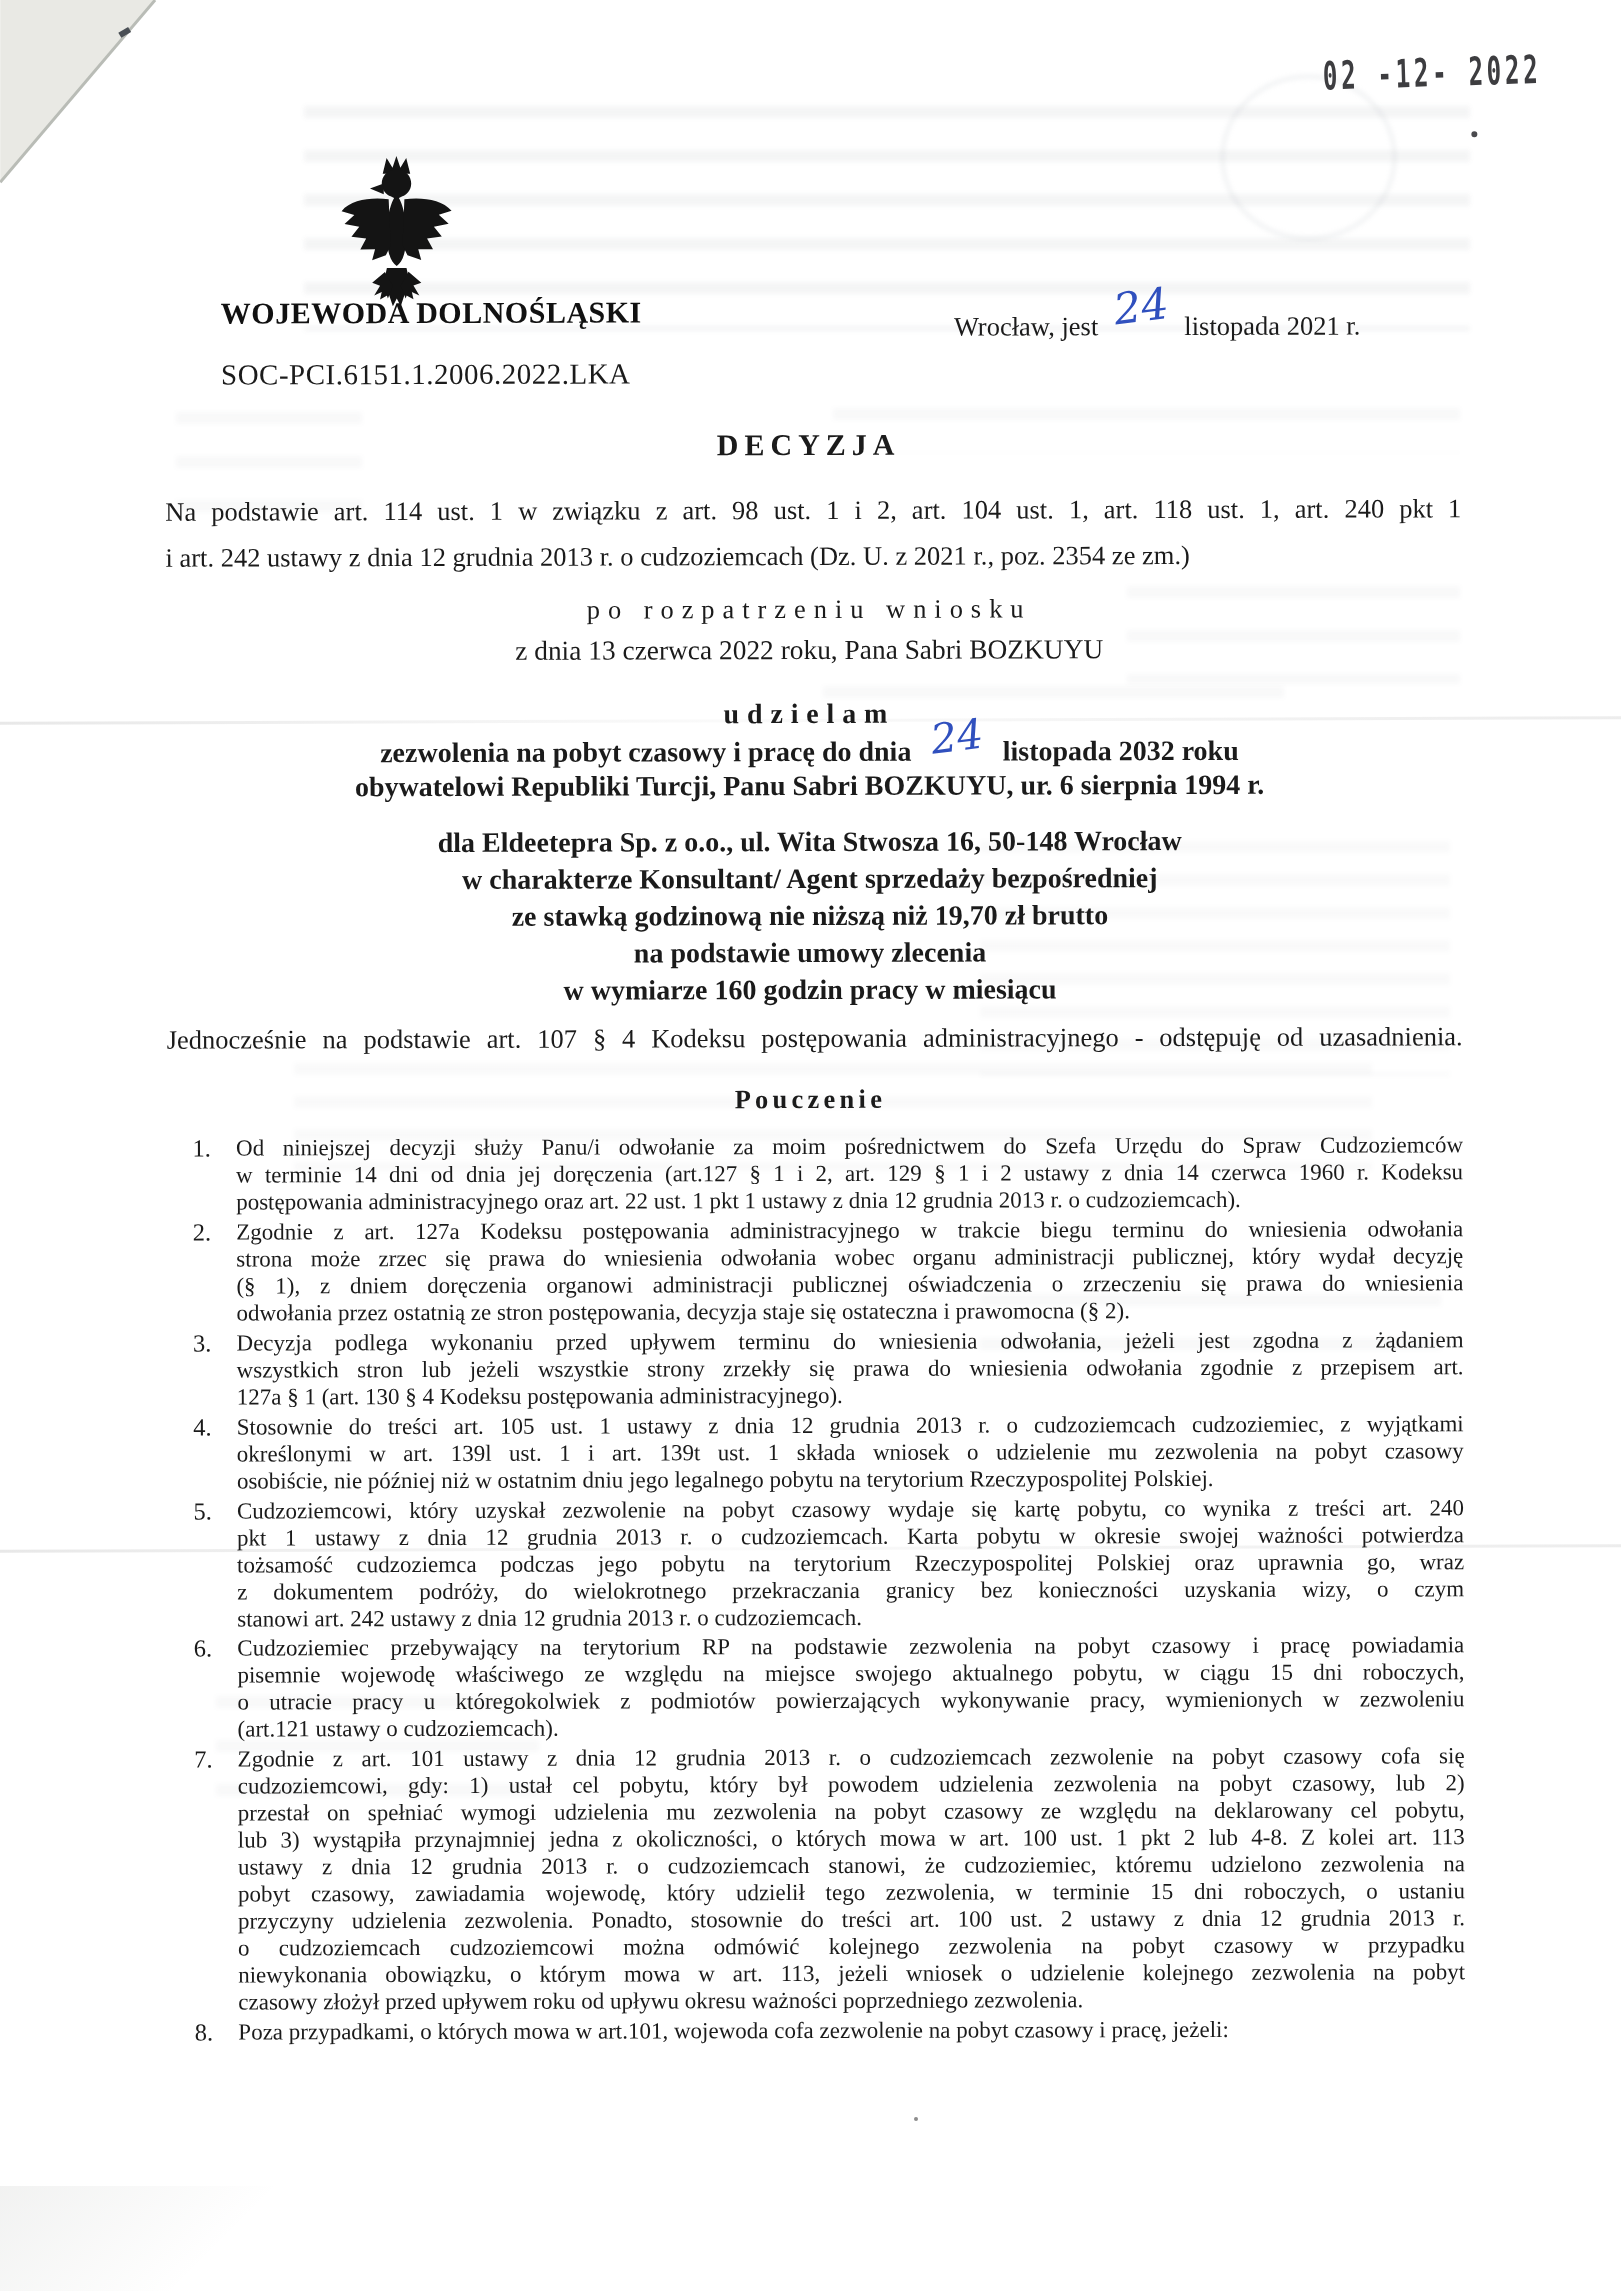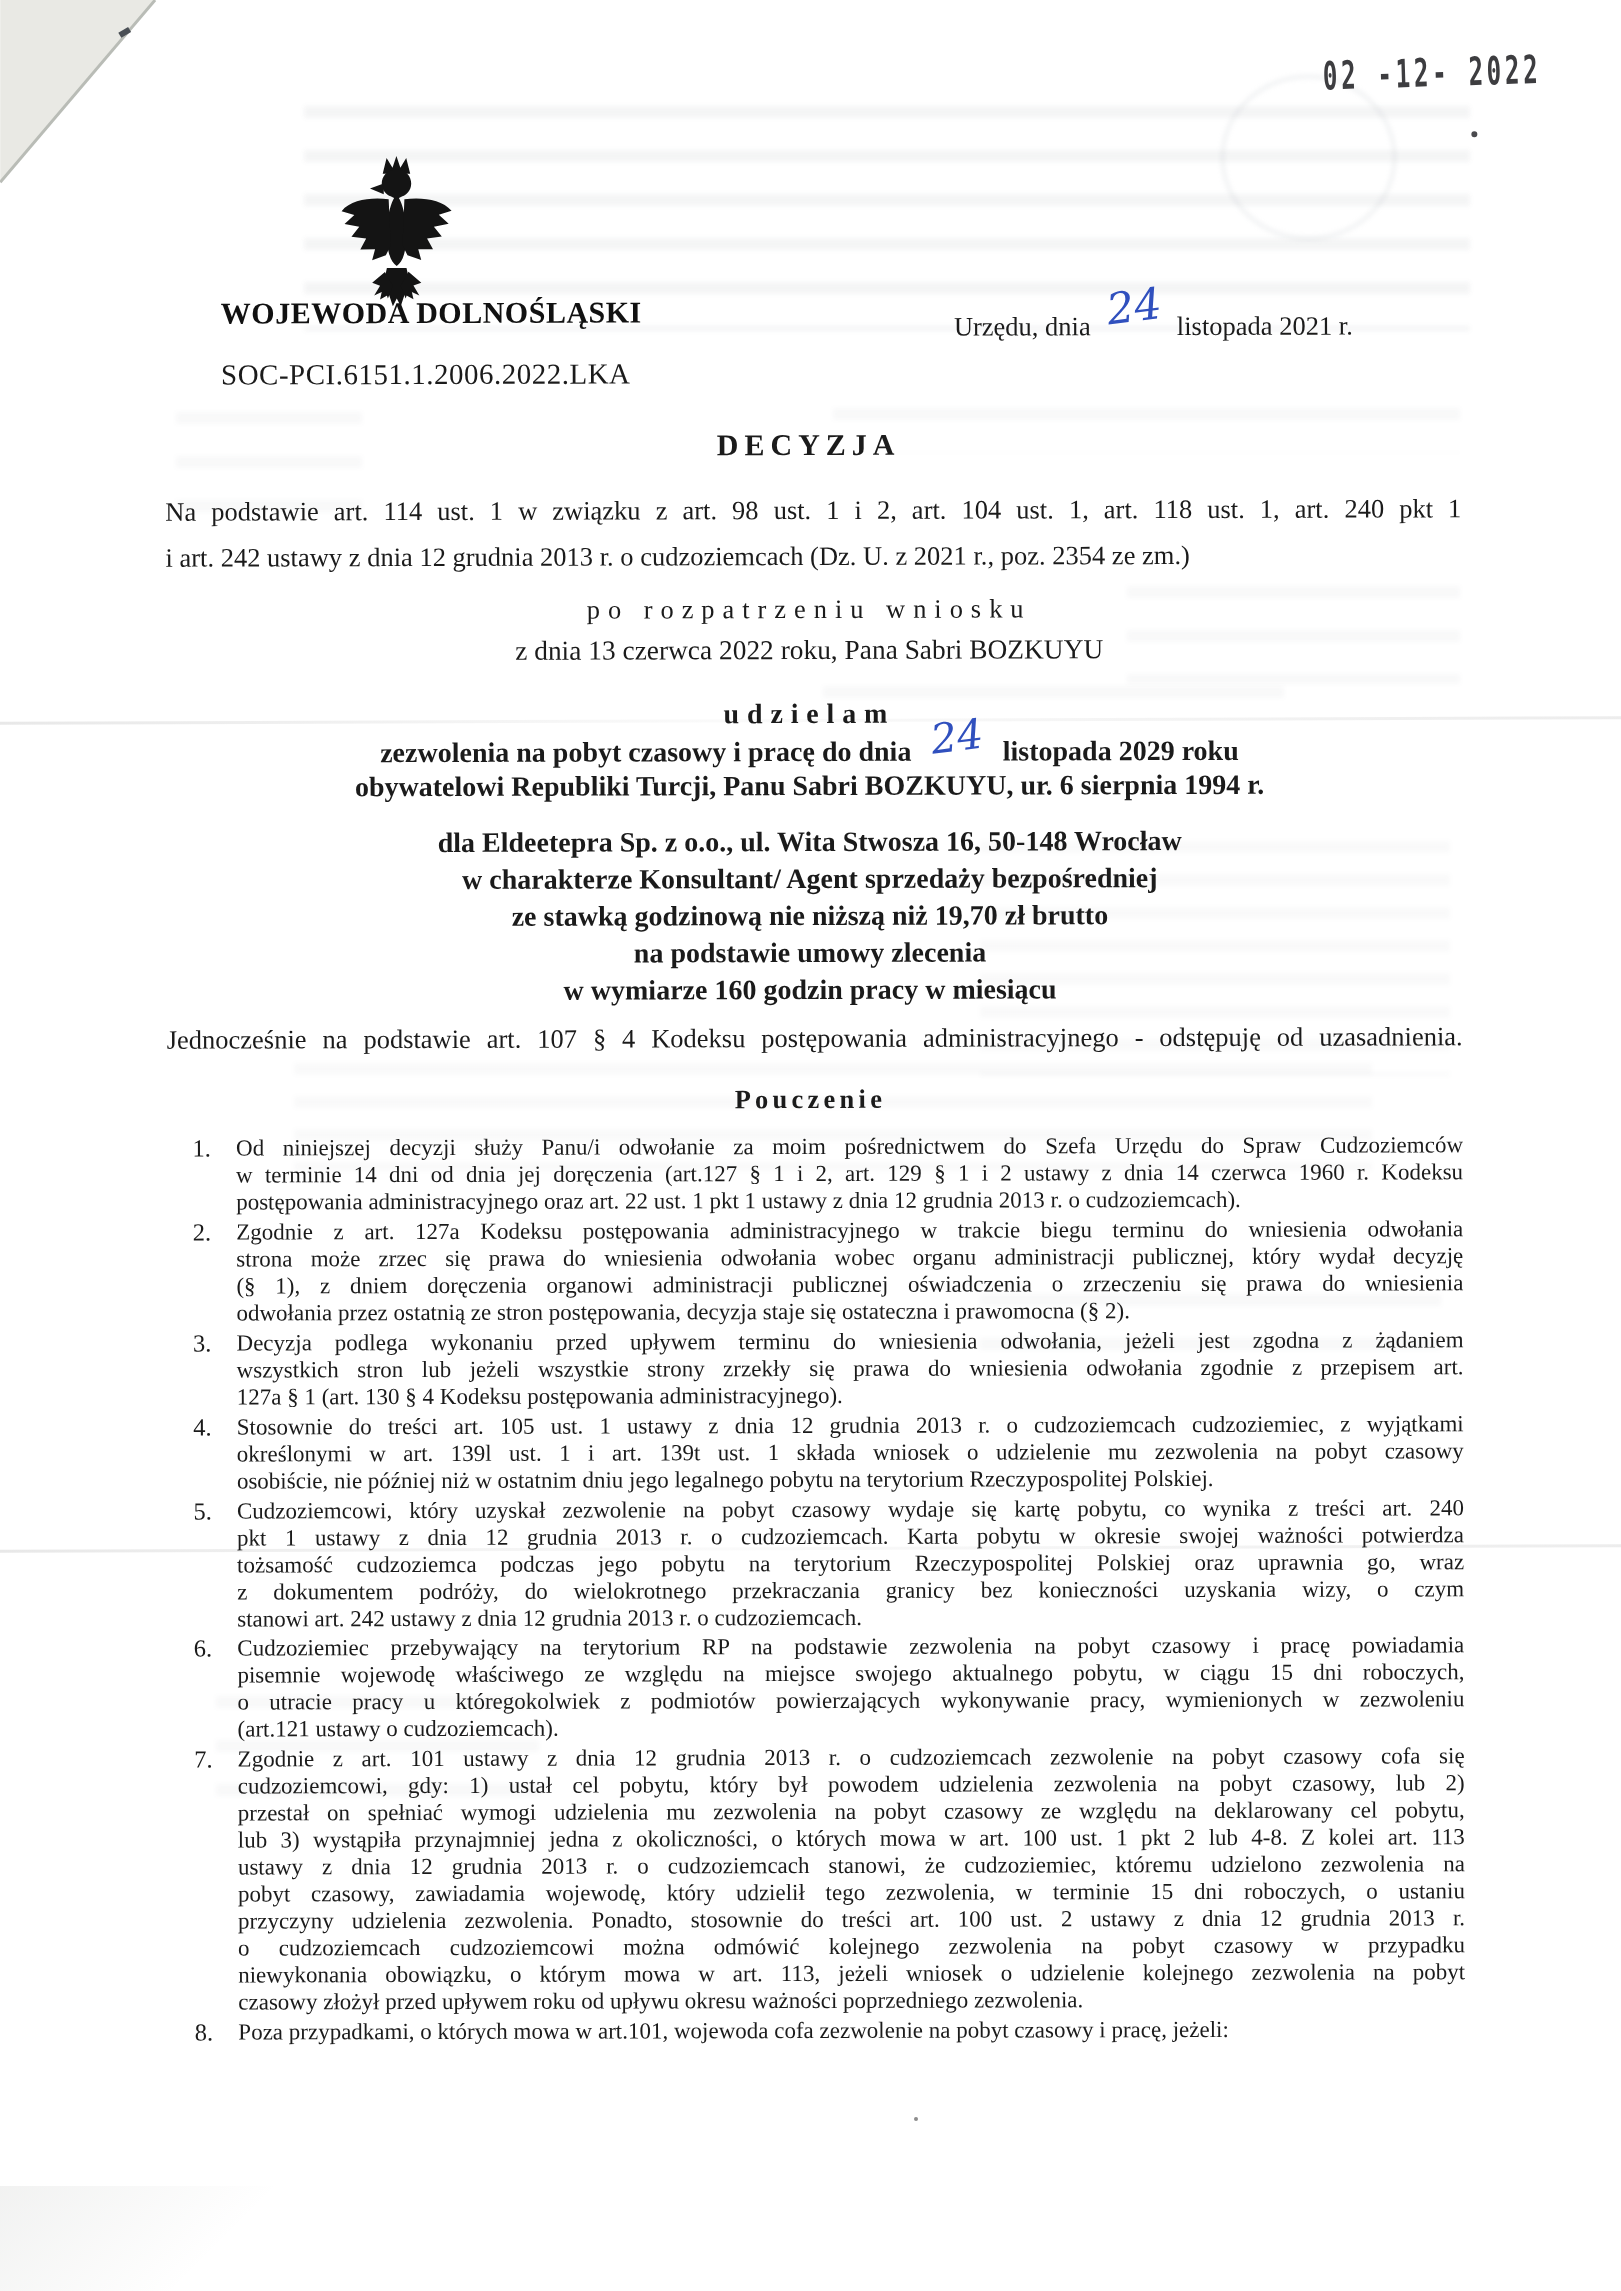--- a/index.html
+++ b/index.html
@@ -125,39 +125,39 @@
           <path d="M52 118 L72 118 L79 150 L70 145 L66 157 L62 149 L58 157 L54 145 L45 150 Z"></path>
           <path d="M50 122 l-13 11 l8 3 l-6 10 l11 -5 l3 8 l5 -13 z"></path>
           <path d="M74 122 l13 11 l-8 3 l6 10 l-11 -5 l-3 8 l-5 -13 z"></path>
         </g>
       </svg>
     </div>
 
     <div class="authority">WOJEWODA DOLNOŚLĄSKI</div>
 
     <div class="place-date">
-      <span>Urzędu, dnia</span><span class="handwritten">24</span><span>listopada 2021 r.</span>
+      <span>Wrocław, jest</span><span class="handwritten">24</span><span>listopada 2021 r.</span>
     </div>
 
     <div class="case-number">SOC-PCI.6151.1.2006.2022.LKA</div>
 
     <div class="centered title-decyzja">DECYZJA</div>
 
     <div class="legal-basis">
         <div class="jline">Na podstawie art. 114 ust. 1 w związku z art. 98 ust. 1 i 2, art. 104 ust. 1, art. 118 ust. 1, art. 240 pkt 1</div>
         <div class="jline last">i art. 242 ustawy z dnia 12 grudnia 2013 r. o cudzoziemcach (Dz. U. z 2021 r., poz. 2354 ze zm.)</div>
       </div>
 
     <div class="centered po-line">po rozpatrzeniu wniosku</div>
     <div class="centered wniosek">z dnia 13 czerwca 2022 roku, Pana Sabri BOZKUYU</div>
 
     <div class="centered udzielam">udzielam</div>
 
     <div class="centered permit">
-      <span>zezwolenia na pobyt czasowy i pracę do dnia</span><span class="handwritten small">24</span><span>listopada 2029 roku</span>
+      <span>zezwolenia na pobyt czasowy i pracę do dnia</span><span class="handwritten small">24</span><span>listopada 2032 roku</span>
     </div>
 
     <div class="centered beneficiary">obywatelowi Republiki Turcji, Panu Sabri BOZKUYU, ur. 6 sierpnia 1994 r.</div>
 
     <div class="employment">
         <div class="cline">dla Eldeetepra Sp. z o.o., ul. Wita Stwosza 16, 50-148 Wrocław</div>
         <div class="cline">w charakterze Konsultant/ Agent sprzedaży bezpośredniej</div>
         <div class="cline">ze stawką godzinową nie niższą niż 19,70 zł brutto</div>
         <div class="cline">na podstawie umowy zlecenia</div>
         <div class="cline last">w wymiarze 160 godzin pracy w miesiącu</div>

